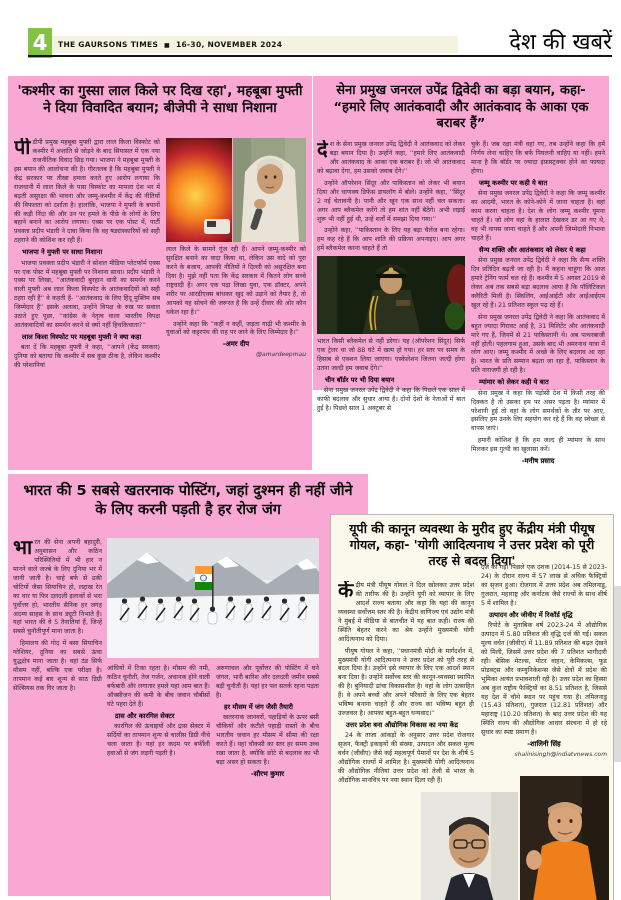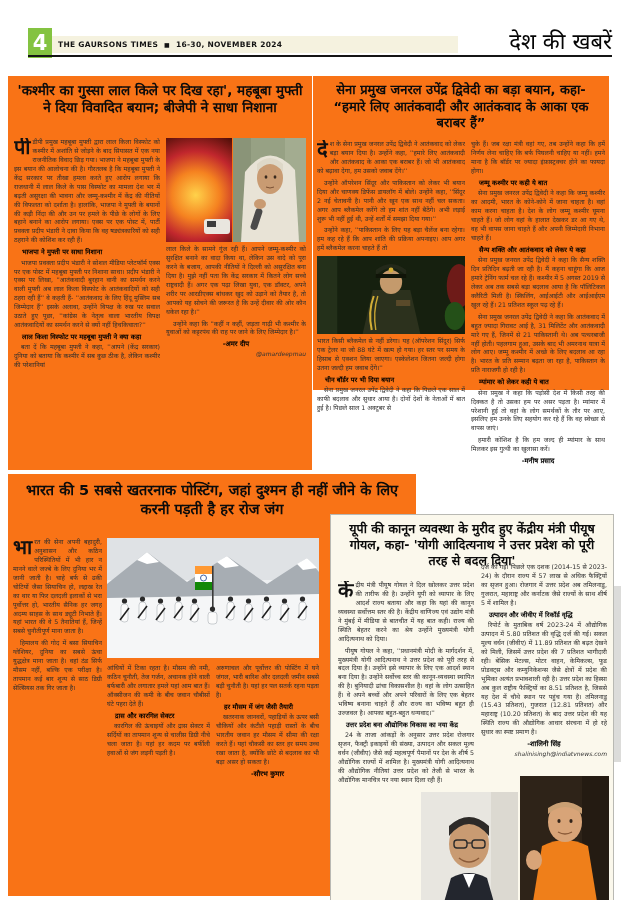--- a/index.html
+++ b/index.html
@@ -8,24 +8,24 @@
   .abs{position:absolute;}
   
   #hdr-strip{left:28px;top:36px;width:430px;height:17px;background:#f5f2df;}
   #page-num{left:28px;top:28px;width:24px;height:30px;background:#84c341;color:#fff;
             font-size:21px;font-weight:bold;text-align:center;line-height:30px;}
   #masthead-line{left:58px;top:40px;font-size:7.5px;font-weight:bold;color:#141414;letter-spacing:.3px;white-space:nowrap;}
   #masthead-line .sep{font-size:6px;margin:0 3px;}
   #section-title{right:9px;top:25px;font-size:22px;font-weight:normal;color:#050505;}
   #hdr-rule{left:28px;top:55px;width:584px;height:2px;background:#151515;}
   
-  .block{background:#f97316;}
+  .block{background:#f9a8d4;}
   #blkA{left:8px;top:76px;width:304px;height:394px;}
   #blkB{left:313px;top:76px;width:296px;height:314px;}
-  #blkC{left:8px;top:474px;width:360px;height:422px;padding-left:48px;}
+  #blkC{left:8px;top:474px;width:360px;height:422px;}
   #blkD{left:330px;top:486px;width:282px;height:409px;background:#fbf8ec;border:1px solid #b9b9b3;margin-top:28px;}
   .headline{left:8px;right:8px;text-align:center;font-weight:bold;color:#0b0b0b;line-height:1.28;}
   #blkA .headline{top:6px;font-size:13.5px;}
   #blkB .headline{top:6px;font-size:13px;}
   #blkC .headline{top:7px;font-size:14.5px;}
   #blkD .headline{top:6px;font-size:12.5px;}
   .col{font-size:6.3px;line-height:1.42;text-align:justify;color:#2e2e2e;overflow:hidden;}
   .col p{margin:0 0 3px;text-indent:7px;}
   .col p.p0{text-indent:0;}
   .sub{font-weight:bold;color:#000;font-size:6.6px;margin:2px 0 1px;text-indent:8px;}

